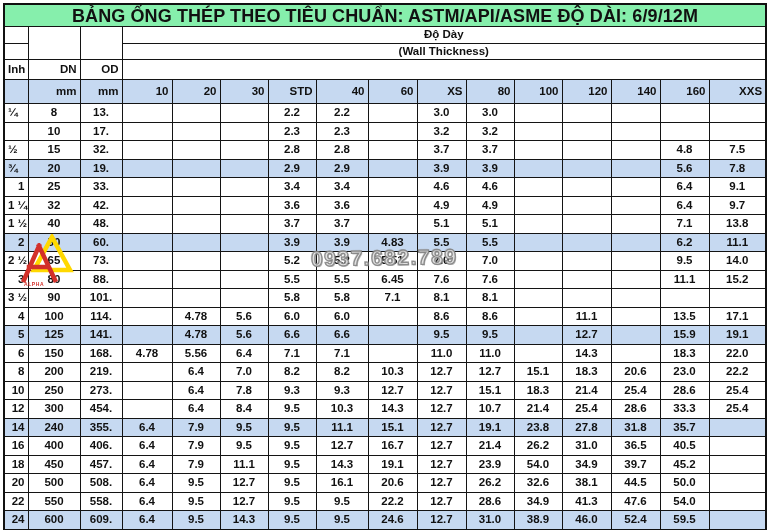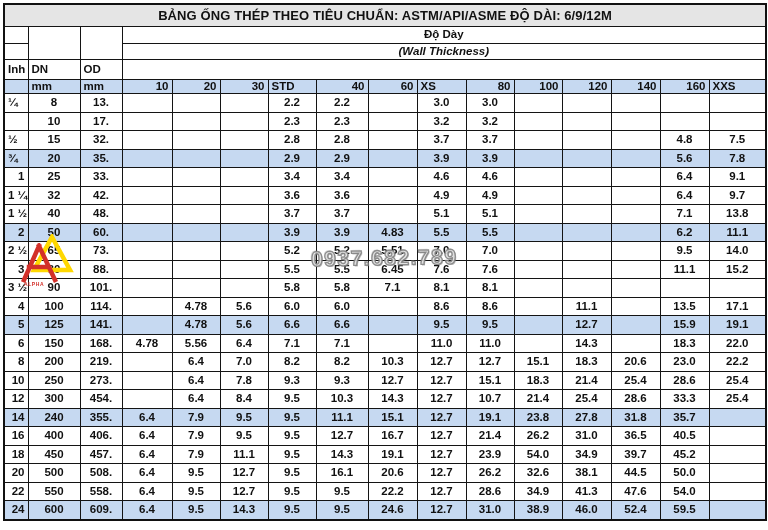--- a/index.html
+++ b/index.html
@@ -10,27 +10,27 @@
   .sheet{position:absolute;left:3px;top:3px;}
   table{border-collapse:collapse;table-layout:fixed;width:762px;}
   td{
     border:1px solid #141414;
     font-size:11.5px;font-weight:bold;color:#111;
     padding:0 3px;white-space:nowrap;overflow:hidden;line-height:1;
     background:#ffffff;
   }
   table{border:2px solid #111;}
   tr.title-row td{
-    background:#e5e5e5;text-align:center;font-size:13px;height:21px;
+    background:#86efac;text-align:center;font-size:18px;height:21px;
     letter-spacing:.1px;
   }
   tr.subhead td{background:#ffffff;text-align:center;}
-  tr.r2{height:17px;} tr.r3{height:16px;font-style:italic;} tr.r4{height:20px;} tr.r5{height:14px;}
+  tr.r2{height:17px;} tr.r3{height:16px;} tr.r4{height:20px;} tr.r5{height:24px;}
   tr.cols td{background:#c6d9f1;}
-  td.hleft{text-align:left;}
+  td.hleft{text-align:right;}
   td.hright{text-align:right;}
   tr.data-row td{text-align:center;height:17.5px;}
   tr.data-row td.inh-frac{text-align:left;}
   tr.data-row td.inh-num{text-align:right;}
   tr.data-row.hl td{background:#c6d9f1;}
   
   .phone-watermark{
     position:absolute;left:311px;top:246px;z-index:5;pointer-events:none;
     font-size:21px;font-weight:bold;letter-spacing:1.5px;
     color:rgba(234,234,234,0.82);
@@ -160,21 +160,21 @@
           <td>3.7</td>
           <td></td>
           <td></td>
           <td></td>
           <td>4.8</td>
           <td>7.5</td>
         </tr>
         <tr class="data-row hl">
           <td class="inh-frac">¾</td>
           <td>20</td>
-          <td>35.</td>
+          <td>19.</td>
           <td></td>
           <td></td>
           <td></td>
           <td>2.9</td>
           <td>2.9</td>
           <td></td>
           <td>3.9</td>
           <td>3.9</td>
           <td></td>
           <td></td>

